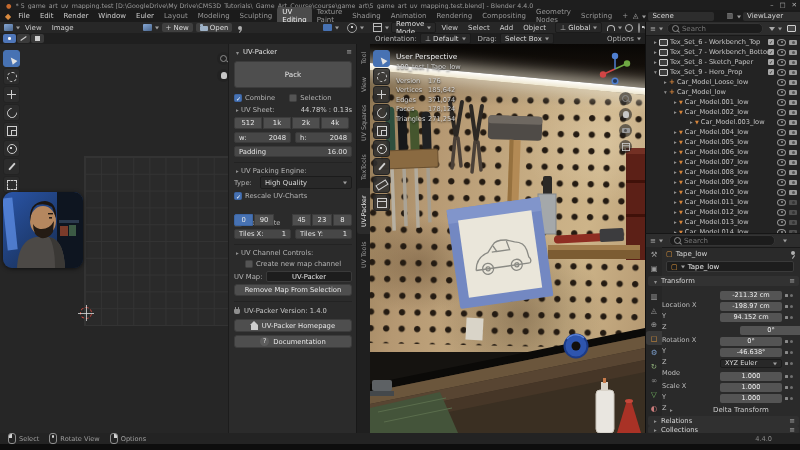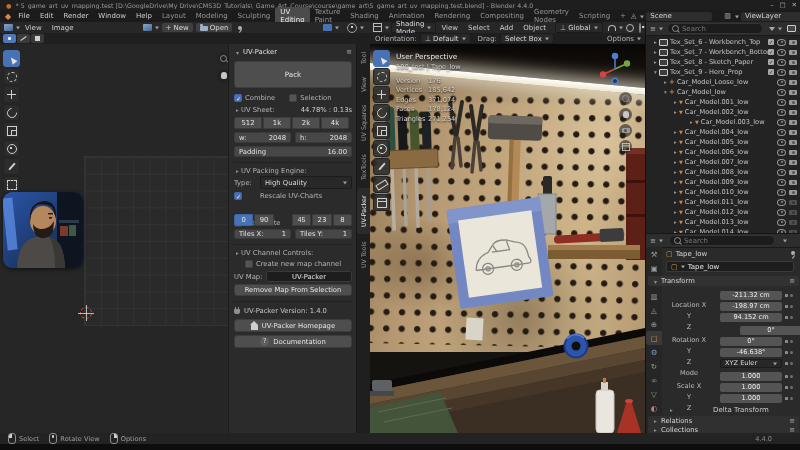--- a/index.html
+++ b/index.html
@@ -128,21 +128,21 @@
   .oplus{color:#d8863b;font-weight:bold;font-size:7px;flex:none;line-height:6px;}
   .ogap{width:3px;flex:none;}
   
   #outliner{left:645px;top:22px;width:155px;height:211px;background:#232323;border-left:1px solid #101010;}
   #props{left:645px;top:233px;width:155px;height:200px;background:#2a2a2a;border-left:1px solid #101010;border-top:1px solid #161616;}
   .sfield{background:#1c1c1c;border:1px solid #343434;border-radius:5px;height:9px;display:flex;align-items:center;padding:0 4px;color:#787878;}
   #ptabs{position:absolute;left:0;top:13px;width:16px;height:187px;background:#262626;}
   .ptab{position:absolute;left:0;width:16px;height:14px;display:flex;align-items:center;justify-content:center;font-size:7.5px;color:#9b9b9b;}
   .ptab.active{background:#3a3a3a;color:#e0973c;border-radius:3px 0 0 3px;}
   .prow{position:absolute;left:16px;width:139px;height:10px;display:flex;align-items:center;}
-  .plabel{width:58px;text-align:center;color:#bdbdbd;font-size:6.6px;flex:none;padding-right:4px;box-sizing:border-box;margin-top:20px;}
+  .plabel{width:58px;text-align:left;color:#bdbdbd;font-size:6.6px;flex:none;padding-right:4px;box-sizing:border-box;margin-top:20px;}
   .pfield{width:62px;height:9px;background:#545454;border-radius:2px;color:#efefef;font-size:6.6px;display:flex;align-items:center;justify-content:center;flex:none;}
   .pdeco{display:flex;align-items:center;margin-left:3px;}
   .pdeco::before{content:"";width:3px;height:3px;background:#8a8a8a;border-radius:0.5px;margin-right:2px;}
   .pdeco::after{content:"";width:3px;height:3px;background:#6f6f6f;border-radius:50%;}
   .panelhdr{position:absolute;left:2px;width:151px;height:10px;background:#323232;border-radius:2px;display:flex;align-items:center;padding:0 4px;box-sizing:border-box;color:#d6d6d6;font-size:6.8px;}
   
   #statusbar{left:0;top:433px;width:800px;height:11px;background:#232323;font-size:6.6px;color:#9f9f9f;}
   #bottomstrip{left:0;top:444px;width:800px;height:6px;background:#0d0d0d;}
   #webcam{left:3px;top:192px;width:80px;height:76px;border-radius:9px;overflow:hidden;z-index:8;box-shadow:0 1px 4px rgba(0,0,0,.6);}
 </style>
@@ -160,21 +160,21 @@
       <span class="winbtn">✕</span>
     </span>
   </div>
 
   <div id="topbar" class="r fx">
     <span style="color:#d88a3f;margin:0 2px 0 5px;font-size:8px;">◆</span>
     <span class="menu">File</span>
     <span class="menu">Edit</span>
     <span class="menu">Render</span>
     <span class="menu">Window</span>
-    <span class="menu">Help</span>
+    <span class="menu">Euler</span>
     <span style="width:8px;"></span>
     <span class="wtab">Layout</span>
     <span class="wtab">Modeling</span>
     <span class="wtab">Sculpting</span>
     <span class="wtab active">UV Editing</span>
     <span class="wtab">Texture Paint</span>
     <span class="wtab">Shading</span>
     <span class="wtab">Animation</span>
     <span class="wtab">Rendering</span>
     <span class="wtab">Compositing</span>
@@ -339,21 +339,21 @@
     </div>
     <div class="np fx" style="top:133px;height:11px;">
       <span class="plab" style="width:26px;">Type:</span>
       <span class="dd" style="flex:1;height:11px;">
         <span>High Quality</span>
           <span class="cv" style="margin-left:auto;"></span>
       </span>
     </div>
     <div class="np fx" style="top:147px;height:10px;">
       <span class="cb on"></span>
-      <span class="plab" style="margin-left:18px;">Rescale UV-Charts</span>
+      <span class="plab" style="margin-left:3px;">Rescale UV-Charts</span>
     </div>
     <div class="np fx" style="top:174px;height:10px;">
       <span class="cb"></span>
       <span class="plab" style="margin-left:3px;">Pre-Rotate</span>
     </div>
     <div class="np fx" style="top:170px;height:12px;">
       <span class="npbtn" style="width:22px;height:12px;background:#4772b3;border-color:#3c65a3;border-radius:2px 0 0 2px;">0</span>
       <span class="npbtn" style="width:22px;height:12px;border-radius:0;margin-left:1px;">90</span>
       <span class="npbtn" style="width:22px;height:12px;border-radius:0;margin-left:18px;font-family:Liberation Mono, monospace;">45</span>
       <span class="npbtn" style="width:22px;height:12px;border-radius:0;margin-left:1px;">23</span>
@@ -406,21 +406,21 @@
     <span class="vtab active" style="top:144px;height:46px;">UV-Packer</span>
     <span class="vtab" style="top:192px;height:38px;">UV Tools</span>
   </div>
 
   <div class="r ehead fx" style="left:370px;top:22px;width:275px;height:11px;">
     <span style="display:flex;align-items:center;margin-left:3px;">
       <span class="cubeico"></span>
         <span class="cv"></span>
     </span>
     <span class="dd" style="margin-left:2px;">
-      <span>Shading Mode</span>
+      <span>Remove Mode</span>
         <span class="cv"></span>
     </span>
     <span class="menu">View</span>
     <span class="menu">Select</span>
     <span class="menu">Add</span>
     <span class="menu">Object</span>
     <span class="dd" style="margin-left:4px;">
       <span style="color:#b9b9b9;margin-right:2px;">⊥</span>
         <span>Global</span>
         <span class="cv"></span>

